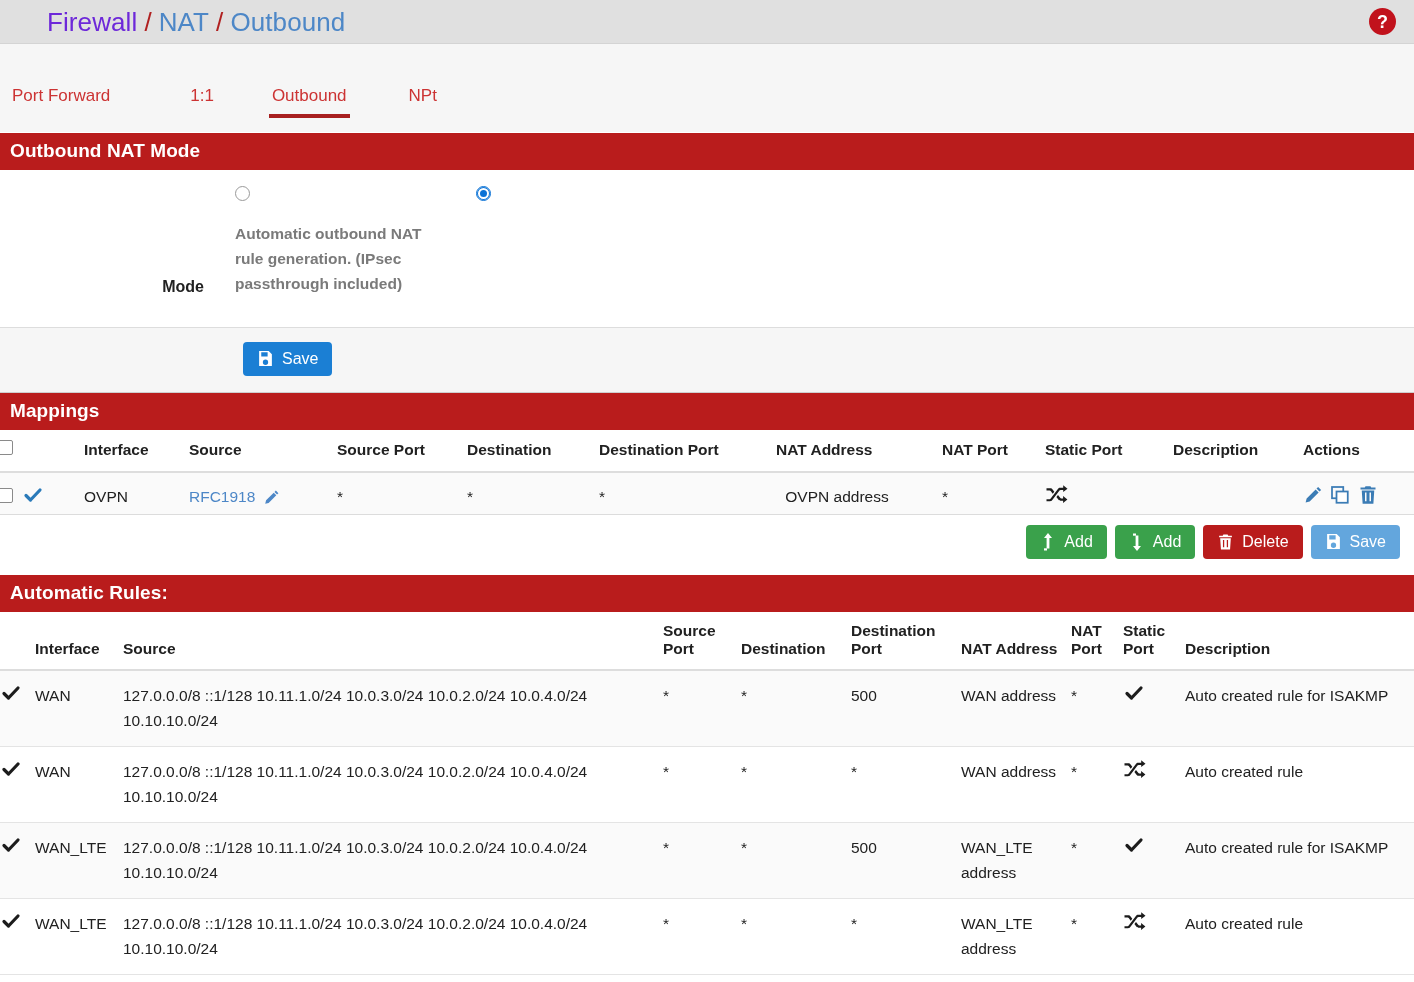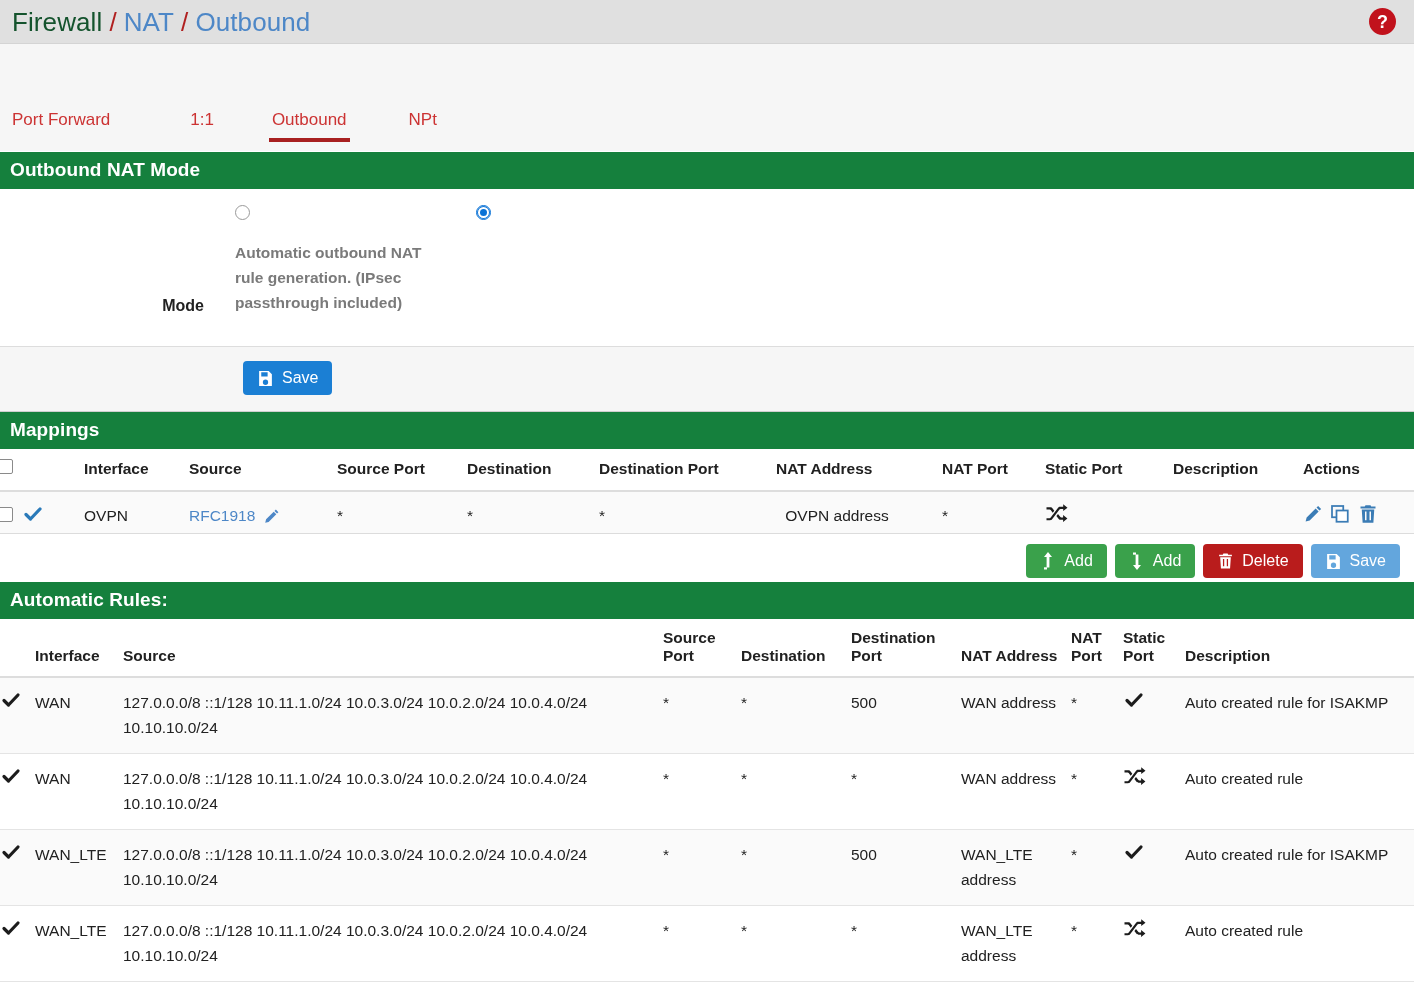--- a/index.html
+++ b/index.html
@@ -20,41 +20,41 @@
     align-items: center;
     padding: 0 14px 0 12px;
     position: relative;
     border-bottom: 1px solid #d4d4d4;
   }
   .bc {
     font-size: 26px;
     line-height: 30px;
     letter-spacing: 0.1px;
   }
-  .bc-root  { color: #14532d; }
+  .bc-root  { color: #6d28d9; margin-left: 35px; }
   .bc-sep   { color: #b02020; margin: 0 7px; }
   .bc-link  { color: #4d87c7; }
   .bc-cur   { color: #4d87c7; }
   .help-icon {
     position: absolute; right: 18px; top: 8px;
     width: 27px; height: 27px; border-radius: 50%;
     background: #c1121c;
     color: #ffffff;
     font-size: 18px; font-weight: bold;
     display: flex; align-items: center; justify-content: center;
     line-height: 1; cursor: pointer;
   }
 
   
   .tabs {
-    height: 108px;
+    height: 89px;
     background: #f6f6f6;
     display: flex;
     align-items: flex-start;
-    padding-top: 66px;
+    padding-top: 42px;
     padding-left: 12px;
     border-bottom: 1px solid #ffffff;
   }
   .tab {
     font-size: 17px;
     color: #cc3333;
     padding: 0 0 20px 0;
     margin-right: 62px;
     position: relative;
     cursor: pointer;
@@ -65,21 +65,21 @@
   .tab.active::after {
     content: "";
     position: absolute;
     left: -3px; right: -3px; bottom: 8px;
     height: 4px;
     background: #a82020;
   }
 
   
   .panel-head {
-    background: #15803d;
+    background: #b91c1c;
     color: #ffffff;
     font-size: 19px;
     font-weight: bold;
     padding: 7px 0 8px 10px;
     letter-spacing: 0.1px;
   }
 
   
   .mode-body {
     background: #ffffff;
@@ -135,21 +135,21 @@
   }
 
   
   .save-area {
     background: #f6f6f6;
     padding: 14px 0 16px 0;
     border-bottom: 1px solid #cfcfcf;
   }
   .btn {
     display: inline-flex;
-    align-items: center;
+    align-items: flex-start;
     gap: 8px;
     font-size: 16px;
     border: none;
     border-radius: 4px;
     padding: 8px 14px;
     color: #ffffff;
     cursor: pointer;
     font-family: "Liberation Sans", sans-serif;
   }
   .btn-primary { background: #1b7fd4; }
@@ -189,21 +189,21 @@
     display: inline-block;
     cursor: pointer;
     margin-left: -4px;
   }
   .link-blue { color: #4d87c7; text-decoration: none; cursor: pointer; }
   .check-blue { color: #2a7ab9; }
   .check-black { color: #1c1c1c; }
 
   .btn-row {
     background: #ffffff;
-    padding: 10px 14px 4px 0;
+    padding: 10px 14px 16px 0;
     display: flex;
     justify-content: flex-end;
     gap: 8px;
   }
 
   
   .auto-table th {
     font-size: 15.5px;
     font-weight: bold;
     text-align: left;

